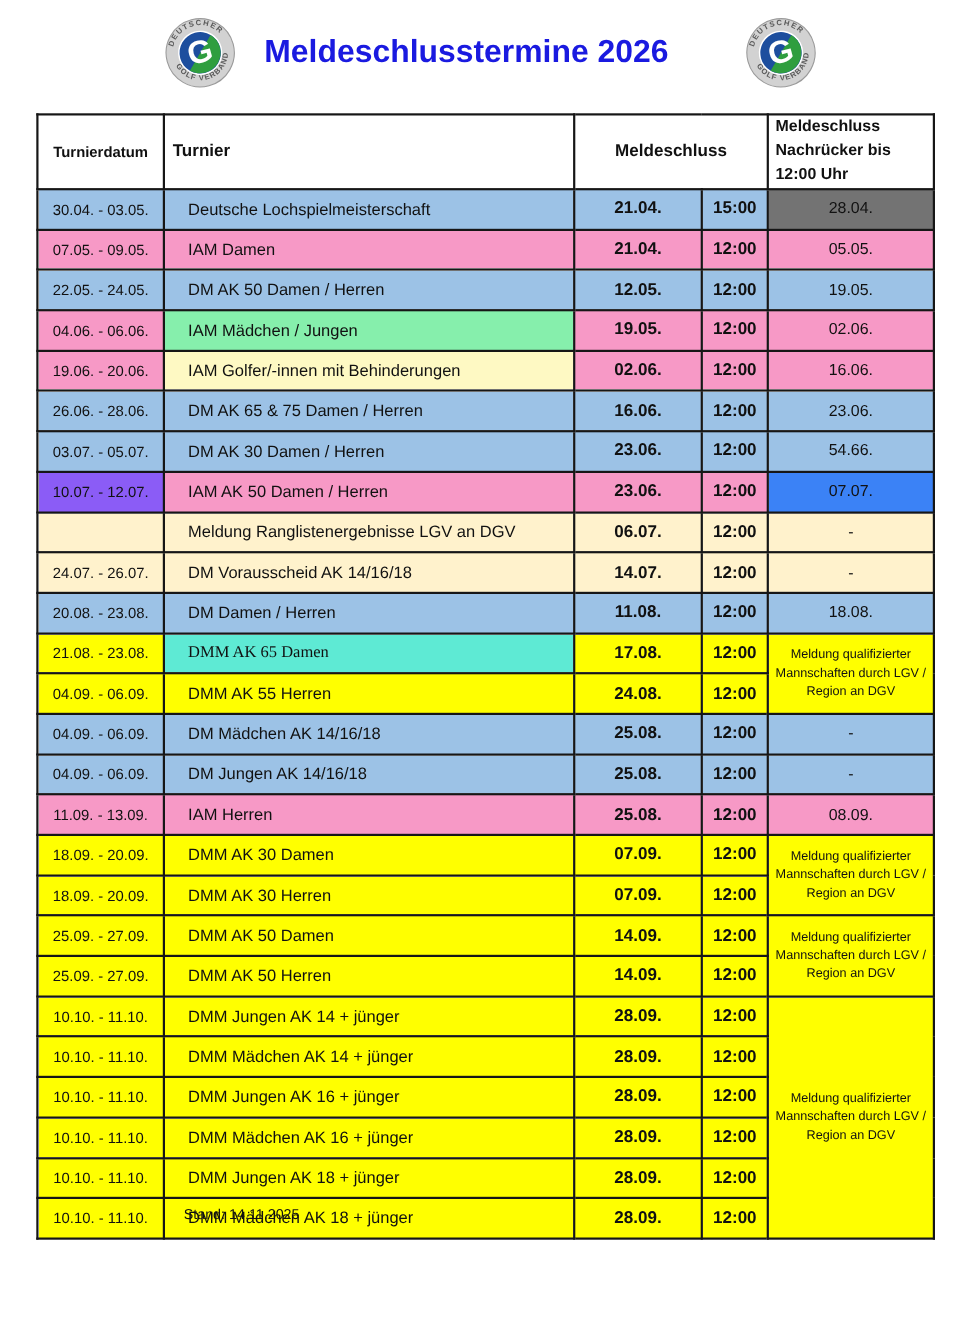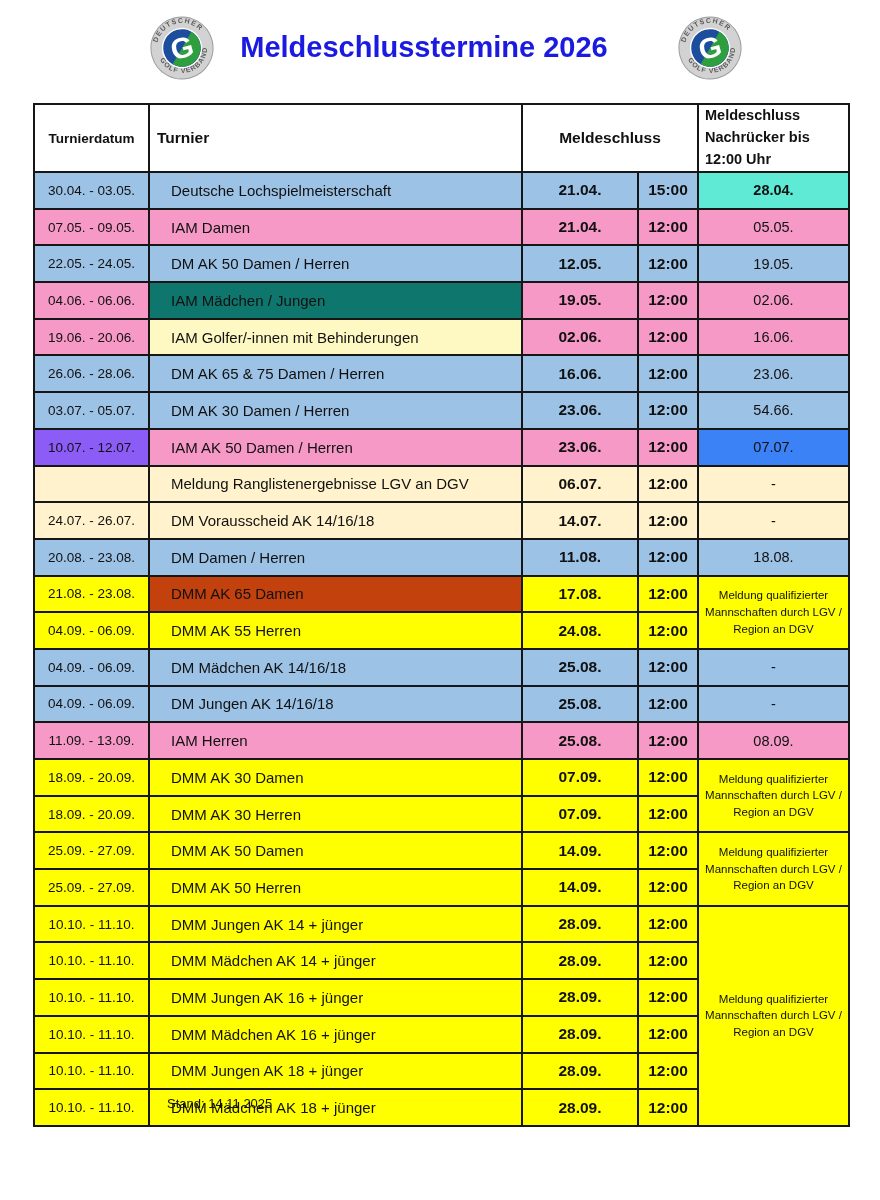--- a/index.html
+++ b/index.html
@@ -94,39 +94,39 @@
       <th class="h3" colspan="2">Meldeschluss</th>
       <th class="h5">Meldeschluss Nachrücker bis 12:00 Uhr</th>
     </tr>
   </thead>
   <tbody id="tbody">
       <tr>
         <td class="c1" style="background: rgb(156, 194, 230);">30.04. - 03.05.</td>
         <td class="c2" style="background: rgb(156, 194, 230);">Deutsche Lochspielmeisterschaft</td>
         <td class="c3" style="background: rgb(156, 194, 230);">21.04.</td>
         <td class="c4" style="background: rgb(156, 194, 230);">15:00</td>
-        <td class="c5" style="background: #5eead4; font-weight: bold;">28.04.</td>
+        <td class="c5" style="background: #737373;">28.04.</td>
       </tr>
       <tr>
         <td class="c1" style="background: rgb(247, 153, 198);">07.05. - 09.05.</td>
         <td class="c2" style="background: rgb(247, 153, 198);">IAM Damen</td>
         <td class="c3" style="background: rgb(247, 153, 198);">21.04.</td>
         <td class="c4" style="background: rgb(247, 153, 198);">12:00</td>
         <td class="c5" style="background: rgb(247, 153, 198);">05.05.</td>
       </tr>
       <tr>
         <td class="c1" style="background: rgb(156, 194, 230);">22.05. - 24.05.</td>
         <td class="c2" style="background: rgb(156, 194, 230);">DM AK 50 Damen / Herren</td>
         <td class="c3" style="background: rgb(156, 194, 230);">12.05.</td>
         <td class="c4" style="background: rgb(156, 194, 230);">12:00</td>
         <td class="c5" style="background: rgb(156, 194, 230);">19.05.</td>
       </tr>
       <tr>
         <td class="c1" style="background: rgb(247, 153, 198);">04.06. - 06.06.</td>
-        <td class="c2" style="background: #0f766e;">IAM Mädchen / Jungen</td>
+        <td class="c2" style="background: #86efac;">IAM Mädchen / Jungen</td>
         <td class="c3" style="background: rgb(247, 153, 198);">19.05.</td>
         <td class="c4" style="background: rgb(247, 153, 198);">12:00</td>
         <td class="c5" style="background: rgb(247, 153, 198);">02.06.</td>
       </tr>
       <tr>
         <td class="c1" style="background: rgb(247, 153, 198);">19.06. - 20.06.</td>
         <td class="c2" style="background: #fef9c3;">IAM Golfer/-innen mit Behinderungen</td>
         <td class="c3" style="background: rgb(247, 153, 198);">02.06.</td>
         <td class="c4" style="background: rgb(247, 153, 198);">12:00</td>
         <td class="c5" style="background: rgb(247, 153, 198);">16.06.</td>
@@ -168,21 +168,21 @@
       </tr>
       <tr>
         <td class="c1" style="background: rgb(156, 194, 230);">20.08. - 23.08.</td>
         <td class="c2" style="background: rgb(156, 194, 230);">DM Damen / Herren</td>
         <td class="c3" style="background: rgb(156, 194, 230);">11.08.</td>
         <td class="c4" style="background: rgb(156, 194, 230);">12:00</td>
         <td class="c5" style="background: rgb(156, 194, 230);">18.08.</td>
       </tr>
       <tr>
         <td class="c1" style="background: rgb(255, 255, 0);">21.08. - 23.08.</td>
-        <td class="c2" style="background: #c2410c;">DMM AK 65 Damen</td>
+        <td class="c2" style="background: #5eead4; font-family: Liberation Serif, serif;">DMM AK 65 Damen</td>
         <td class="c3" style="background: rgb(255, 255, 0);">17.08.</td>
         <td class="c4" style="background: rgb(255, 255, 0);">12:00</td>
         <td class="c5s" rowspan="2" style="background: rgb(255, 255, 0);">Meldung qualifizierter Mannschaften durch LGV / Region an DGV</td>
       </tr>
       <tr>
         <td class="c1" style="background: rgb(255, 255, 0);">04.09. - 06.09.</td>
         <td class="c2" style="background: rgb(255, 255, 0);">DMM AK 55 Herren</td>
         <td class="c3" style="background: rgb(255, 255, 0);">24.08.</td>
         <td class="c4" style="background: rgb(255, 255, 0);">12:00</td>
       </tr>

